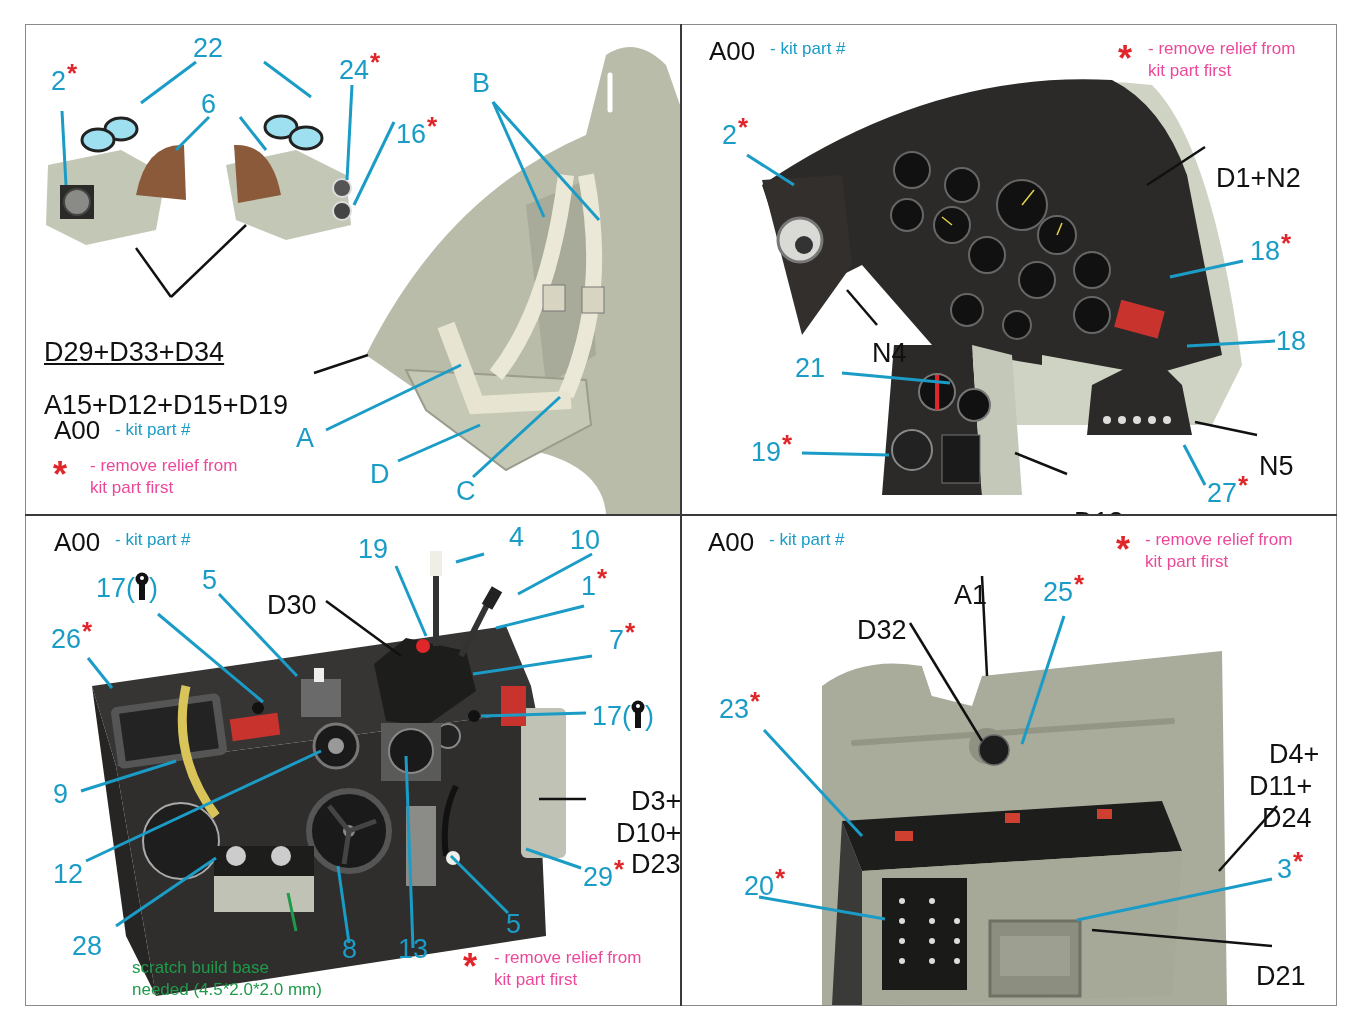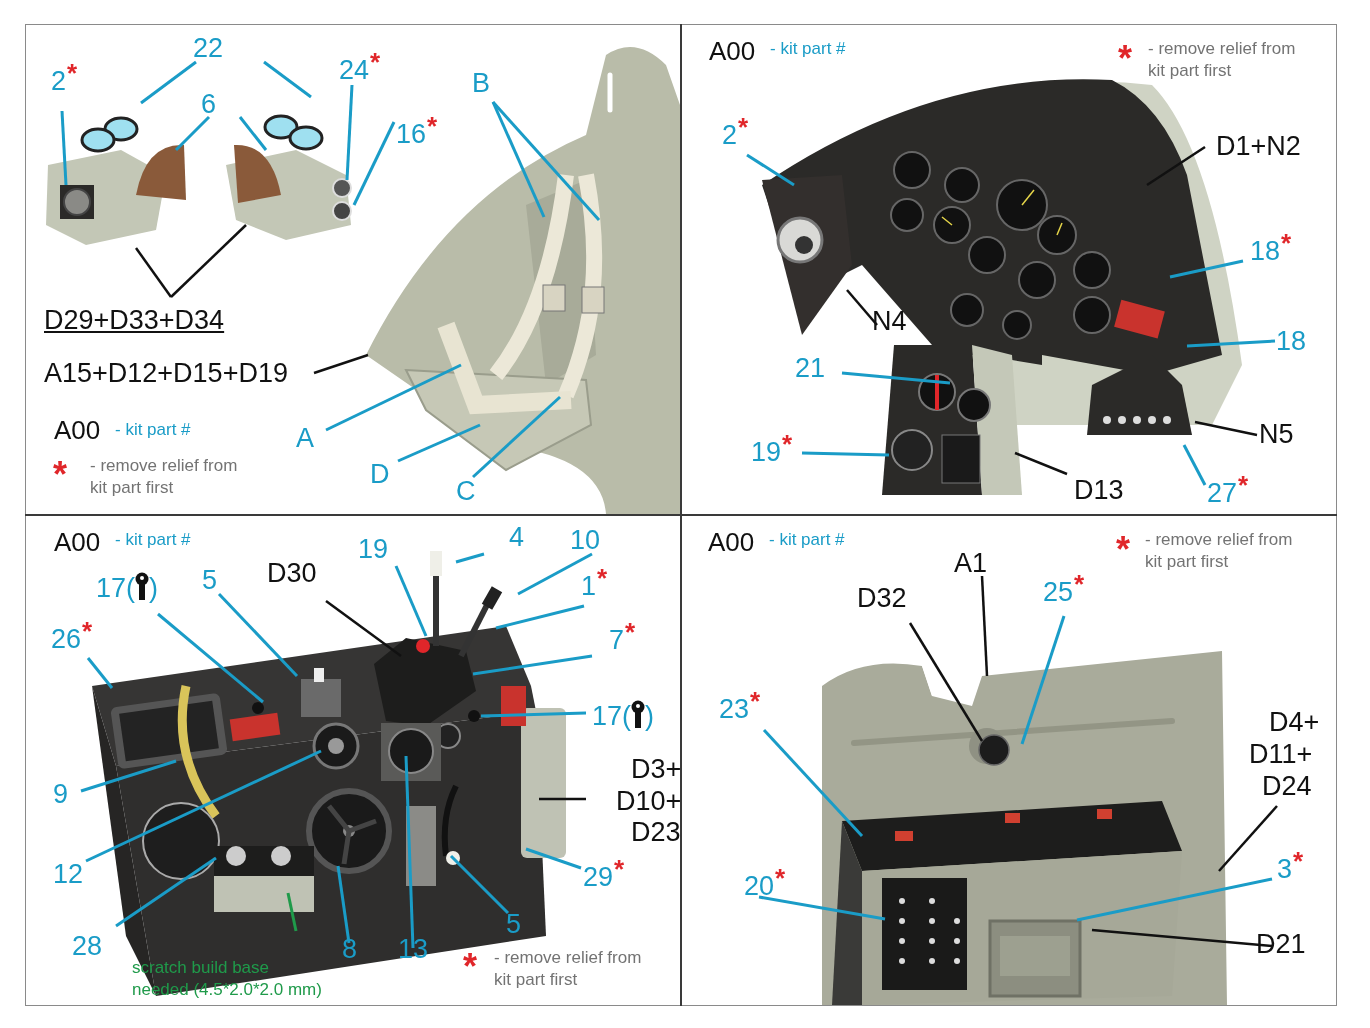--- a/index.html
+++ b/index.html
@@ -10,25 +10,25 @@
   .vdiv { position:absolute; left:680px; top:24px; width:1.5px; height:982px; background:#3a3a3a; }
   .hdiv { position:absolute; left:25px; top:514px; width:1312px; height:1.5px; background:#3a3a3a; }
   .panel { position:absolute; overflow:hidden; }
   #p1 { left:26px; top:25px; width:654px; height:489px; }
   #p2 { left:682px; top:25px; width:654px; height:489px; }
   #p3 { left:26px; top:516px; width:654px; height:489px; }
   #p4 { left:682px; top:516px; width:654px; height:489px; }
   svg.art { position:absolute; left:0; top:0; }
   .lbl { position:absolute; white-space:nowrap; line-height:1; }
   .blue { color:#1a9cc7; }
-  .black { color:#111; }
+  .black { color:#111;margin-top:32px; }
   .big { font-size:27px; }
   .kp-code { font-size:26px; color:#111; }
   .kp-desc { font-size:17px; color:#1a9cc7; }
-  .note { font-size:17px; color:#737373; line-height:22px; }
+  .note { font-size:17px; color:#ec4899; line-height:22px; }
   .star { color:#e0262a; font-size:36px; font-weight:bold; position:absolute; line-height:1; }
   sup.ast { color:#e0262a; font-size:26px; font-weight:bold; vertical-align:top; position:relative; top:-8px; margin-left:1px; }
   .keyicon { display:inline-block; width:14px; height:30px; vertical-align:-4px; }
 </style>
 </head>
 <body>
 
 <div id="frame"></div>
 
 <div class="panel" id="p1">

